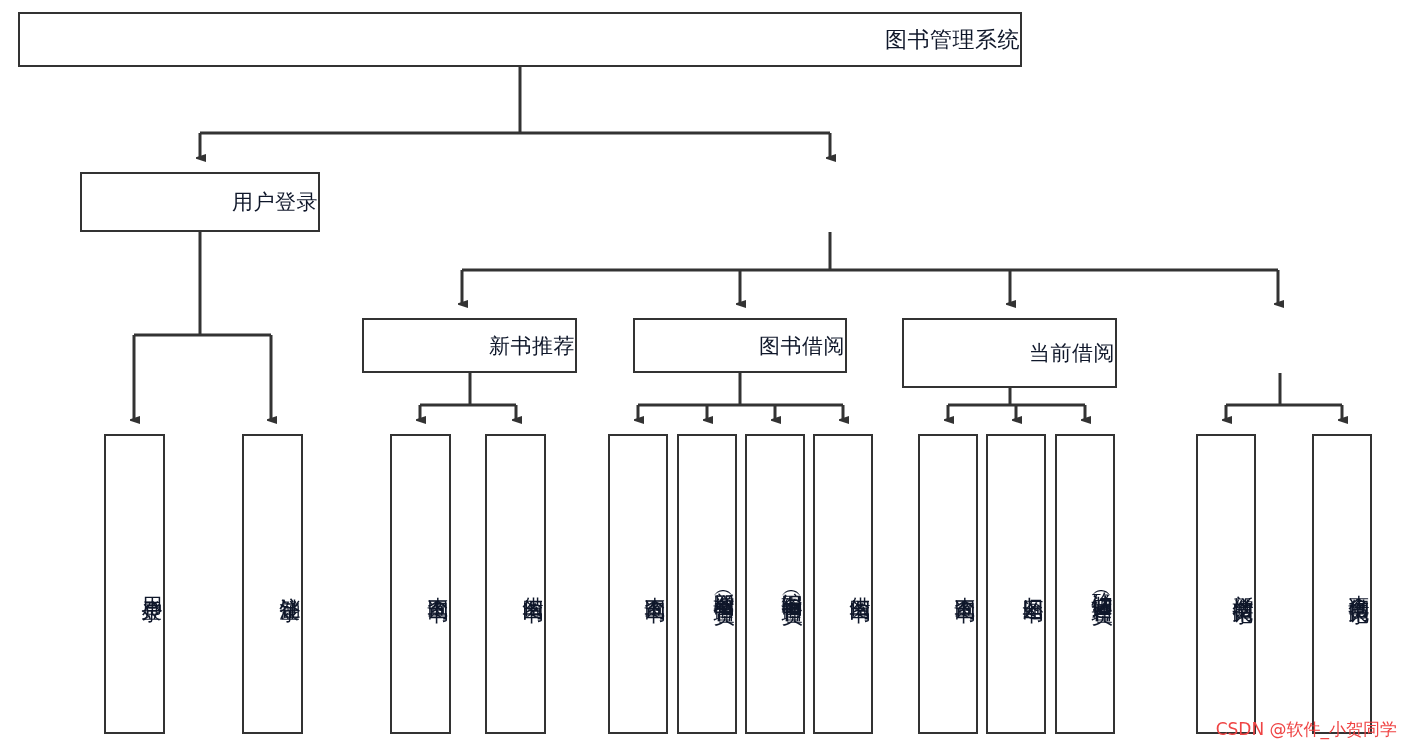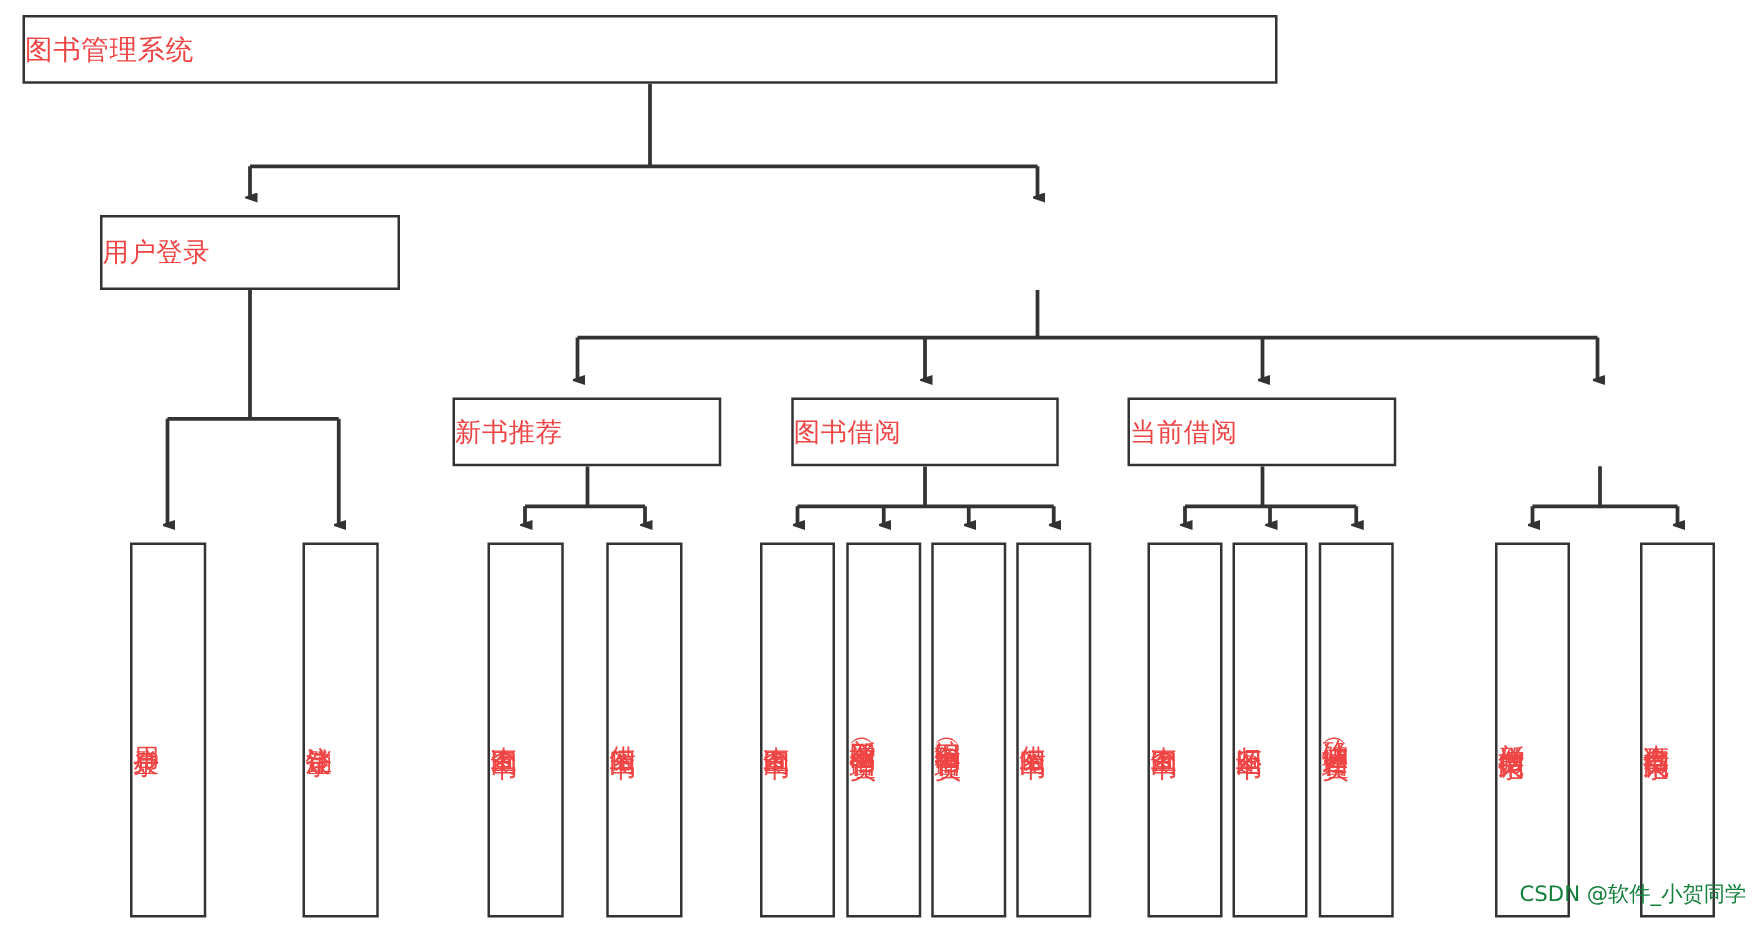--- a/index.html
+++ b/index.html
@@ -15,22 +15,22 @@
     font-family: "DejaVu Sans", "Liberation Sans", sans-serif;
     overflow: hidden;
   }
   .node {
     position: absolute;
     box-sizing: border-box;
     border: 2px solid #333333;
     background: #ffffff;
     display: flex;
     align-items: center;
-    justify-content: flex-start;
-    color: #ef4444;
+    justify-content: flex-end;
+    color: #0f172a;
   }
   .node.horiz {
     font-size: 21px;
     letter-spacing: 0.5px;
   }
   .node.vert {
     font-size: 21px;
   }
   .node.vert .vtext {
     writing-mode: vertical-rl;
@@ -47,23 +47,23 @@
     position: absolute;
     left: 0;
     top: 0;
     width: 1405px;
     height: 747px;
     pointer-events: none;
   }
   .watermark {
     position: absolute;
     right: 8px;
-    bottom: 20px;
+    bottom: 6px;
     font-size: 17px;
-    color: #15803d;
+    color: #ef4444;
     font-family: "DejaVu Sans", "Liberation Sans", sans-serif;
     white-space: nowrap;
   }
 </style>
 </head>
 <body>
 
 <div id="canvas">
 
   <svg class="edges" viewBox="0 0 1405 747">
@@ -123,21 +123,21 @@
   <div class="node horiz" style="left:80px; top:172px; width:240px; height:60px;">
     <span>用户登录</span>
   </div>
 
   <div class="node horiz" style="left:633px; top:318px; width:214px; height:55px;">
     <span>图书借阅</span>
   </div>
   <div class="node horiz" style="left:362px; top:318px; width:215px; height:55px;">
     <span>新书推荐</span>
   </div>
-  <div class="node horiz" style="left:902px; top:318px; width:215px; height:55px;font-family:Liberation Mono, monospace;">
+  <div class="node horiz" style="left:902px; top:318px; width:215px; height:70px;font-family:Liberation Mono, monospace;">
     <span>当前借阅</span>
   </div>
 
   <div class="node vert" style="left:104px; top:434px; width:61px; height:300px;">
     <span class="vtext">用户登录</span>
   </div>
   <div class="node vert" style="left:242px; top:434px; width:61px; height:300px;">
     <span class="vtext">注销登录</span>
   </div>
   <div class="node vert" style="left:390px; top:434px; width:61px; height:300px;">

